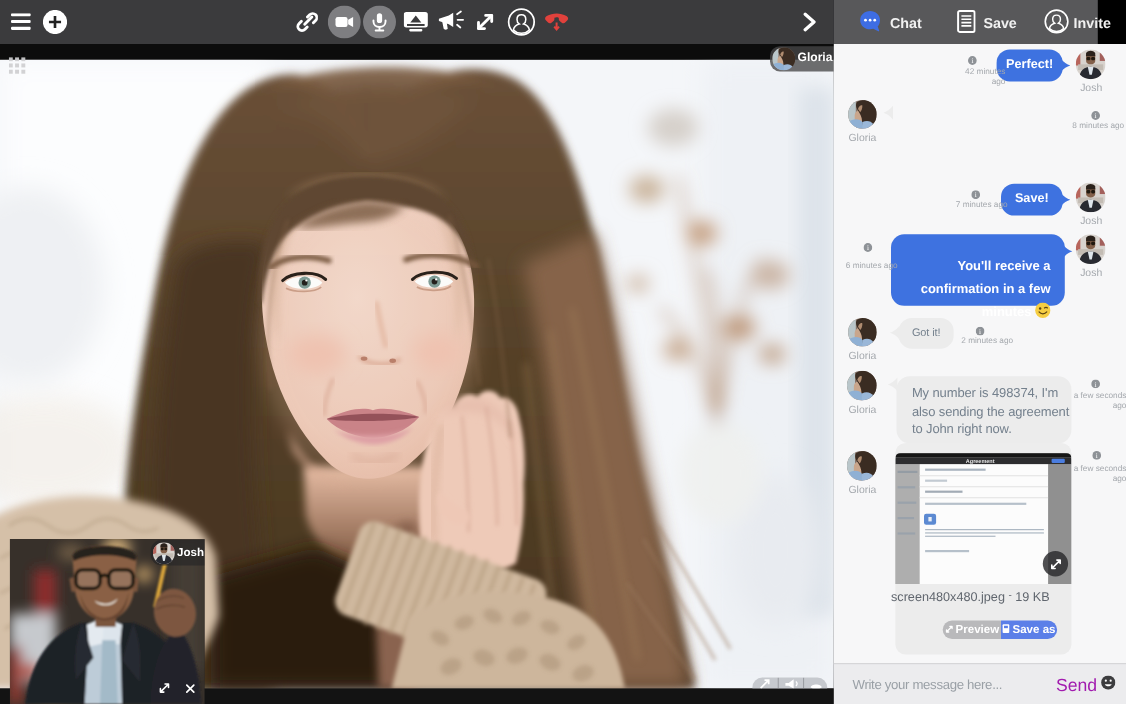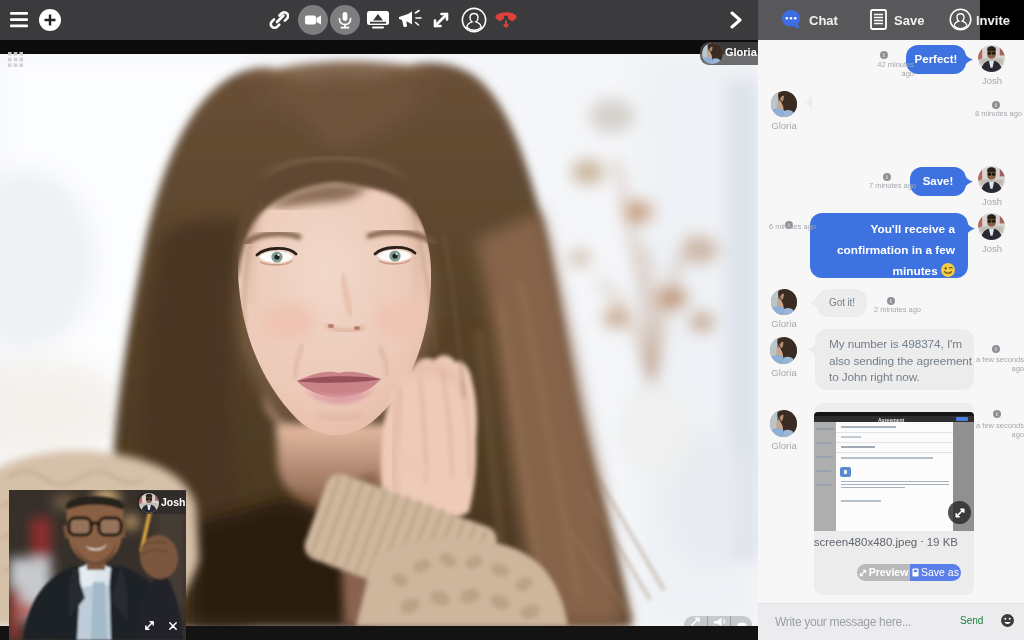--- a/index.html
+++ b/index.html
@@ -1,19 +1,19 @@
 <!DOCTYPE html>
 <html><head><meta charset="utf-8">
 <style>
 html,body{margin:0;padding:0}
 body{width:1024px;height:640px;overflow:hidden;position:relative;font-family:"Liberation Sans",sans-serif;background:#000}
 .abs{position:absolute}
 
 #tbar{left:0;top:0;width:758px;height:40px;background:#3b3b3d}
-#chead{left:758px;top:0;width:222px;height:40px;background:#58585a}
+#chead{left:758px;top:0;width:240px;height:40px;background:#58585a}
 #video{left:0;top:40px;width:758px;height:600px;background:#0b0b0b}
 #chat{left:758px;top:40px;width:266px;height:563px;background:#f7f7f8;overflow:hidden}
 #inbar{left:758px;top:603px;width:266px;height:37px;background:#ececee;border-top:1px solid #e2e2e4;box-sizing:border-box}
 .tabt{color:#f1f1f1;font-weight:bold;font-size:13px;position:absolute;top:13px}
 .ts{position:absolute;color:#a4a8ad;font-size:7.5px;line-height:9px;text-align:right}
 .nm{position:absolute;color:#a4a8ad;font-size:9.5px;text-align:center}
 .bub{position:absolute;border-radius:12px;box-sizing:border-box}
 .bb{background:#3e72e0;color:#fff;font-weight:bold;font-size:11.5px}
 .bg2{background:#ececec;color:#74808d;font-size:10px;letter-spacing:-0.1px;white-space:nowrap}
 .av{position:absolute;border-radius:50%;overflow:hidden}
@@ -482,34 +482,34 @@
  <svg class="abs" style="left:125px;top:133px" width="8" height="8">
       <circle cx="4" cy="4" r="4" fill="#8e9297"></circle>
       <text x="4" y="6.4" font-size="6.5" fill="#fff" text-anchor="middle" font-family="Liberation Serif">i</text>
     </svg>
  <div class="ts" style="left:96px;top:141px;width:62px;white-space:nowrap">7 minutes ago</div>
  <svg class="av" style="left:220px;top:126px" width="27" height="27" viewBox="0 0 26 26">
       <use href="#avJ"></use>
     </svg>
  <div class="nm" style="left:213px;top:156px;width:42px">Josh</div>
 
- <div class="bub bb" style="left:52px;top:173px;width:158px;height:65px;padding:6px 13px 0 0;text-align:right;line-height:21px;font-size:11.8px">You'll receive a<br>confirmation in a few<br>minutes <svg width="14" height="14" viewBox="0 0 14 14" style="vertical-align:-2px">
+ <div class="bub bb" style="left:52px;top:173px;width:158px;height:65px;padding:18px 13px 0 0;text-align:right;line-height:21px;font-size:11.8px">You'll receive a<br>confirmation in a few<br>minutes <svg width="14" height="14" viewBox="0 0 14 14" style="vertical-align:-2px">
         <circle cx="7" cy="7" r="7" fill="#f5cd42"></circle>
         <circle cx="4.6" cy="5.4" r="1.1" fill="#5a4312"></circle>
         <path d="M8.2,5.2 C9.2,4.4 10.6,4.4 11.5,5.2" stroke="#5a4312" stroke-width="1.1" fill="none"></path>
         <path d="M3.6,8.6 C5.4,10.8 8.8,10.8 10.6,8.6" stroke="#5a4312" stroke-width="1.1" fill="none" stroke-linecap="round"></path>
       </svg></div>
  <svg class="abs" style="left:208px;top:182px" width="9" height="13">
       <path d="M0,0 C3,4 6,5.5 9,6.5 C6,7.5 3,9 0,13 Z" fill="#3e72e0"></path>
     </svg>
  <svg class="abs" style="left:27px;top:181px" width="8" height="8">
       <circle cx="4" cy="4" r="4" fill="#8e9297"></circle>
       <text x="4" y="6.4" font-size="6.5" fill="#fff" text-anchor="middle" font-family="Liberation Serif">i</text>
     </svg>
- <div class="ts" style="left:0px;top:182px;width:58px;white-space:nowrap">6 minutes ago</div>
+ <div class="ts" style="left:0px;top:197px;width:58px;white-space:nowrap">6 minutes ago</div>
  <svg class="av" style="left:220px;top:173px" width="27" height="27" viewBox="0 0 26 26">
       <use href="#avJ"></use>
     </svg>
  <div class="nm" style="left:213px;top:203px;width:42px">Josh</div>
 
  <svg class="av" style="left:13px;top:249px" width="26" height="26" viewBox="0 0 26 26">
       <use href="#avG"></use>
     </svg>
  <div class="nm" style="left:5px;top:278px;width:42px">Gloria</div>
  <div class="bub bg2" style="left:59px;top:249px;width:50px;height:28px;line-height:28px;text-align:center">Got it!</div>
@@ -519,21 +519,21 @@
  <svg class="abs" style="left:129px;top:257px" width="8" height="8">
       <circle cx="4" cy="4" r="4" fill="#8e9297"></circle>
       <text x="4" y="6.4" font-size="6.5" fill="#fff" text-anchor="middle" font-family="Liberation Serif">i</text>
     </svg>
  <div class="ts" style="left:101px;top:265px;width:62px;white-space:nowrap">2 minutes ago</div>
 
  <svg class="av" style="left:12px;top:297px" width="27" height="27" viewBox="0 0 26 26">
       <use href="#avG"></use>
     </svg>
  <div class="nm" style="left:5px;top:327px;width:42px">Gloria</div>
- <div class="bub bg2" style="left:57px;top:289px;width:159px;height:61px;padding:7px 0 0 14px;line-height:16.5px;font-size:11.8px">My number is 498374, I'm<br>also sending the agreement<br>to John right now.</div>
+ <div class="bub bg2" style="left:57px;top:302px;width:159px;height:61px;padding:7px 0 0 14px;line-height:16.5px;font-size:11.8px">My number is 498374, I'm<br>also sending the agreement<br>to John right now.</div>
  <svg class="abs" style="left:49px;top:303px" width="9" height="13">
       <path d="M9,0 C6,4 3,5.5 0,6.5 C3,7.5 6,9 9,13 Z" fill="#ececec"></path>
     </svg>
  <svg class="abs" style="left:234px;top:305px" width="8" height="8">
       <circle cx="4" cy="4" r="4" fill="#8e9297"></circle>
       <text x="4" y="6.4" font-size="6.5" fill="#fff" text-anchor="middle" font-family="Liberation Serif">i</text>
     </svg>
  <div class="ts" style="left:213px;top:315px;width:53px;white-space:nowrap">a few seconds<br>ago</div>
 
  <svg class="av" style="left:12px;top:370px" width="27" height="27" viewBox="0 0 26 26">
@@ -576,32 +576,32 @@
   <div class="abs" style="left:27px;top:78px;width:108px;height:1.4px;background:#a5b1bd"></div>
   <div class="abs" style="left:27px;top:81px;width:108px;height:1.4px;background:#a5b1bd"></div>
   <div class="abs" style="left:27px;top:84px;width:64px;height:1.4px;background:#a5b1bd"></div>
   <div class="abs" style="left:139px;top:19px;width:21px;height:109px;background:#909090"></div>
 
   <div class="abs" style="left:134px;top:98px;width:23px;height:23px;background:rgba(42,42,44,0.82);border-radius:50%"></div>
   <svg class="abs" style="left:140px;top:104px" width="12" height="12" viewBox="0 0 12 12">
         <path d="M2.4,9.6 L9.6,2.4 M6.8,2.2 L9.8,2.2 L9.8,5.2 M2.2,6.8 L2.2,9.8 L5.2,9.8" stroke="#fff" stroke-width="1.5" fill="none" stroke-linecap="round" stroke-linejoin="round"></path>
       </svg>
  </div>
- <div class="abs" style="left:40px;top:496px;width:160px;text-align:right;color:#60666e;font-size:11.5px">screen480x480.jpeg <span style="font-size:9px;vertical-align:2px">-</span> 19 KB</div>
+ <div class="abs" style="left:52px;top:496px;width:160px;text-align:left;color:#60666e;font-size:11.5px">screen480x480.jpeg <span style="font-size:9px;vertical-align:2px">-</span> 19 KB</div>
  <div class="abs" style="left:99px;top:524px;width:53px;height:17px;background:#b9b9bb;border-radius:9px 0 0 9px;color:#fff;font-size:10.5px;font-weight:bold;text-align:center;line-height:17px"><svg width="8" height="8" viewBox="0 0 12 12" style="vertical-align:-1px;margin-right:2px">
         <path d="M2.4,9.6 L9.6,2.4 M6.8,2.2 L9.8,2.2 L9.8,5.2 M2.2,6.8 L2.2,9.8 L5.2,9.8" stroke="#fff" stroke-width="1.8" fill="none" stroke-linecap="round" stroke-linejoin="round"></path>
       </svg>Preview</div>
- <div class="abs" style="left:152px;top:524px;width:51px;height:17px;background:#5b7fe8;border-radius:0 9px 9px 0;color:#fff;font-size:10.5px;font-weight:normal;text-align:center;line-height:17px"><svg width="7" height="9" viewBox="0 0 8 10" style="vertical-align:-1px;margin-right:2px">
+ <div class="abs" style="left:152px;top:524px;width:51px;height:17px;background:#5b7fe8;border-radius:0 9px 9px 0;color:#fff;font-size:10.5px;font-weight:bold;text-align:center;line-height:17px"><svg width="7" height="9" viewBox="0 0 8 10" style="vertical-align:-1px;margin-right:2px">
         <rect x="0.5" y="0.5" width="7" height="9" rx="1" fill="#fff"></rect>
         <rect x="2" y="2" width="4" height="2.5" fill="#5b7fe8"></rect>
       </svg>Save as</div>
 </div>
 
 <div id="inbar" class="abs">
  <div class="abs" style="left:17px;top:11px;color:#9aa0a6;font-size:12px;letter-spacing:-0.3px">Write your message here...</div>
- <div class="abs" style="left:202px;top:11px;color:#15803d;font-size:10px">Send</div>
+ <div class="abs" style="left:202px;top:11px;color:#a21caf;font-size:16px">Send</div>
  <svg class="abs" style="left:243px;top:10px" width="13" height="13">
       <circle cx="6.5" cy="6.5" r="6.5" fill="#3c3c3e"></circle>
       <circle cx="4.3" cy="4.8" r="1" fill="#fff"></circle>
       <circle cx="8.7" cy="4.8" r="1" fill="#fff"></circle>
       <path d="M3.4,8 C4.4,10.6 8.6,10.6 9.6,8 Z" fill="#fff"></path>
     </svg>
 </div>
 
 </body></html>

